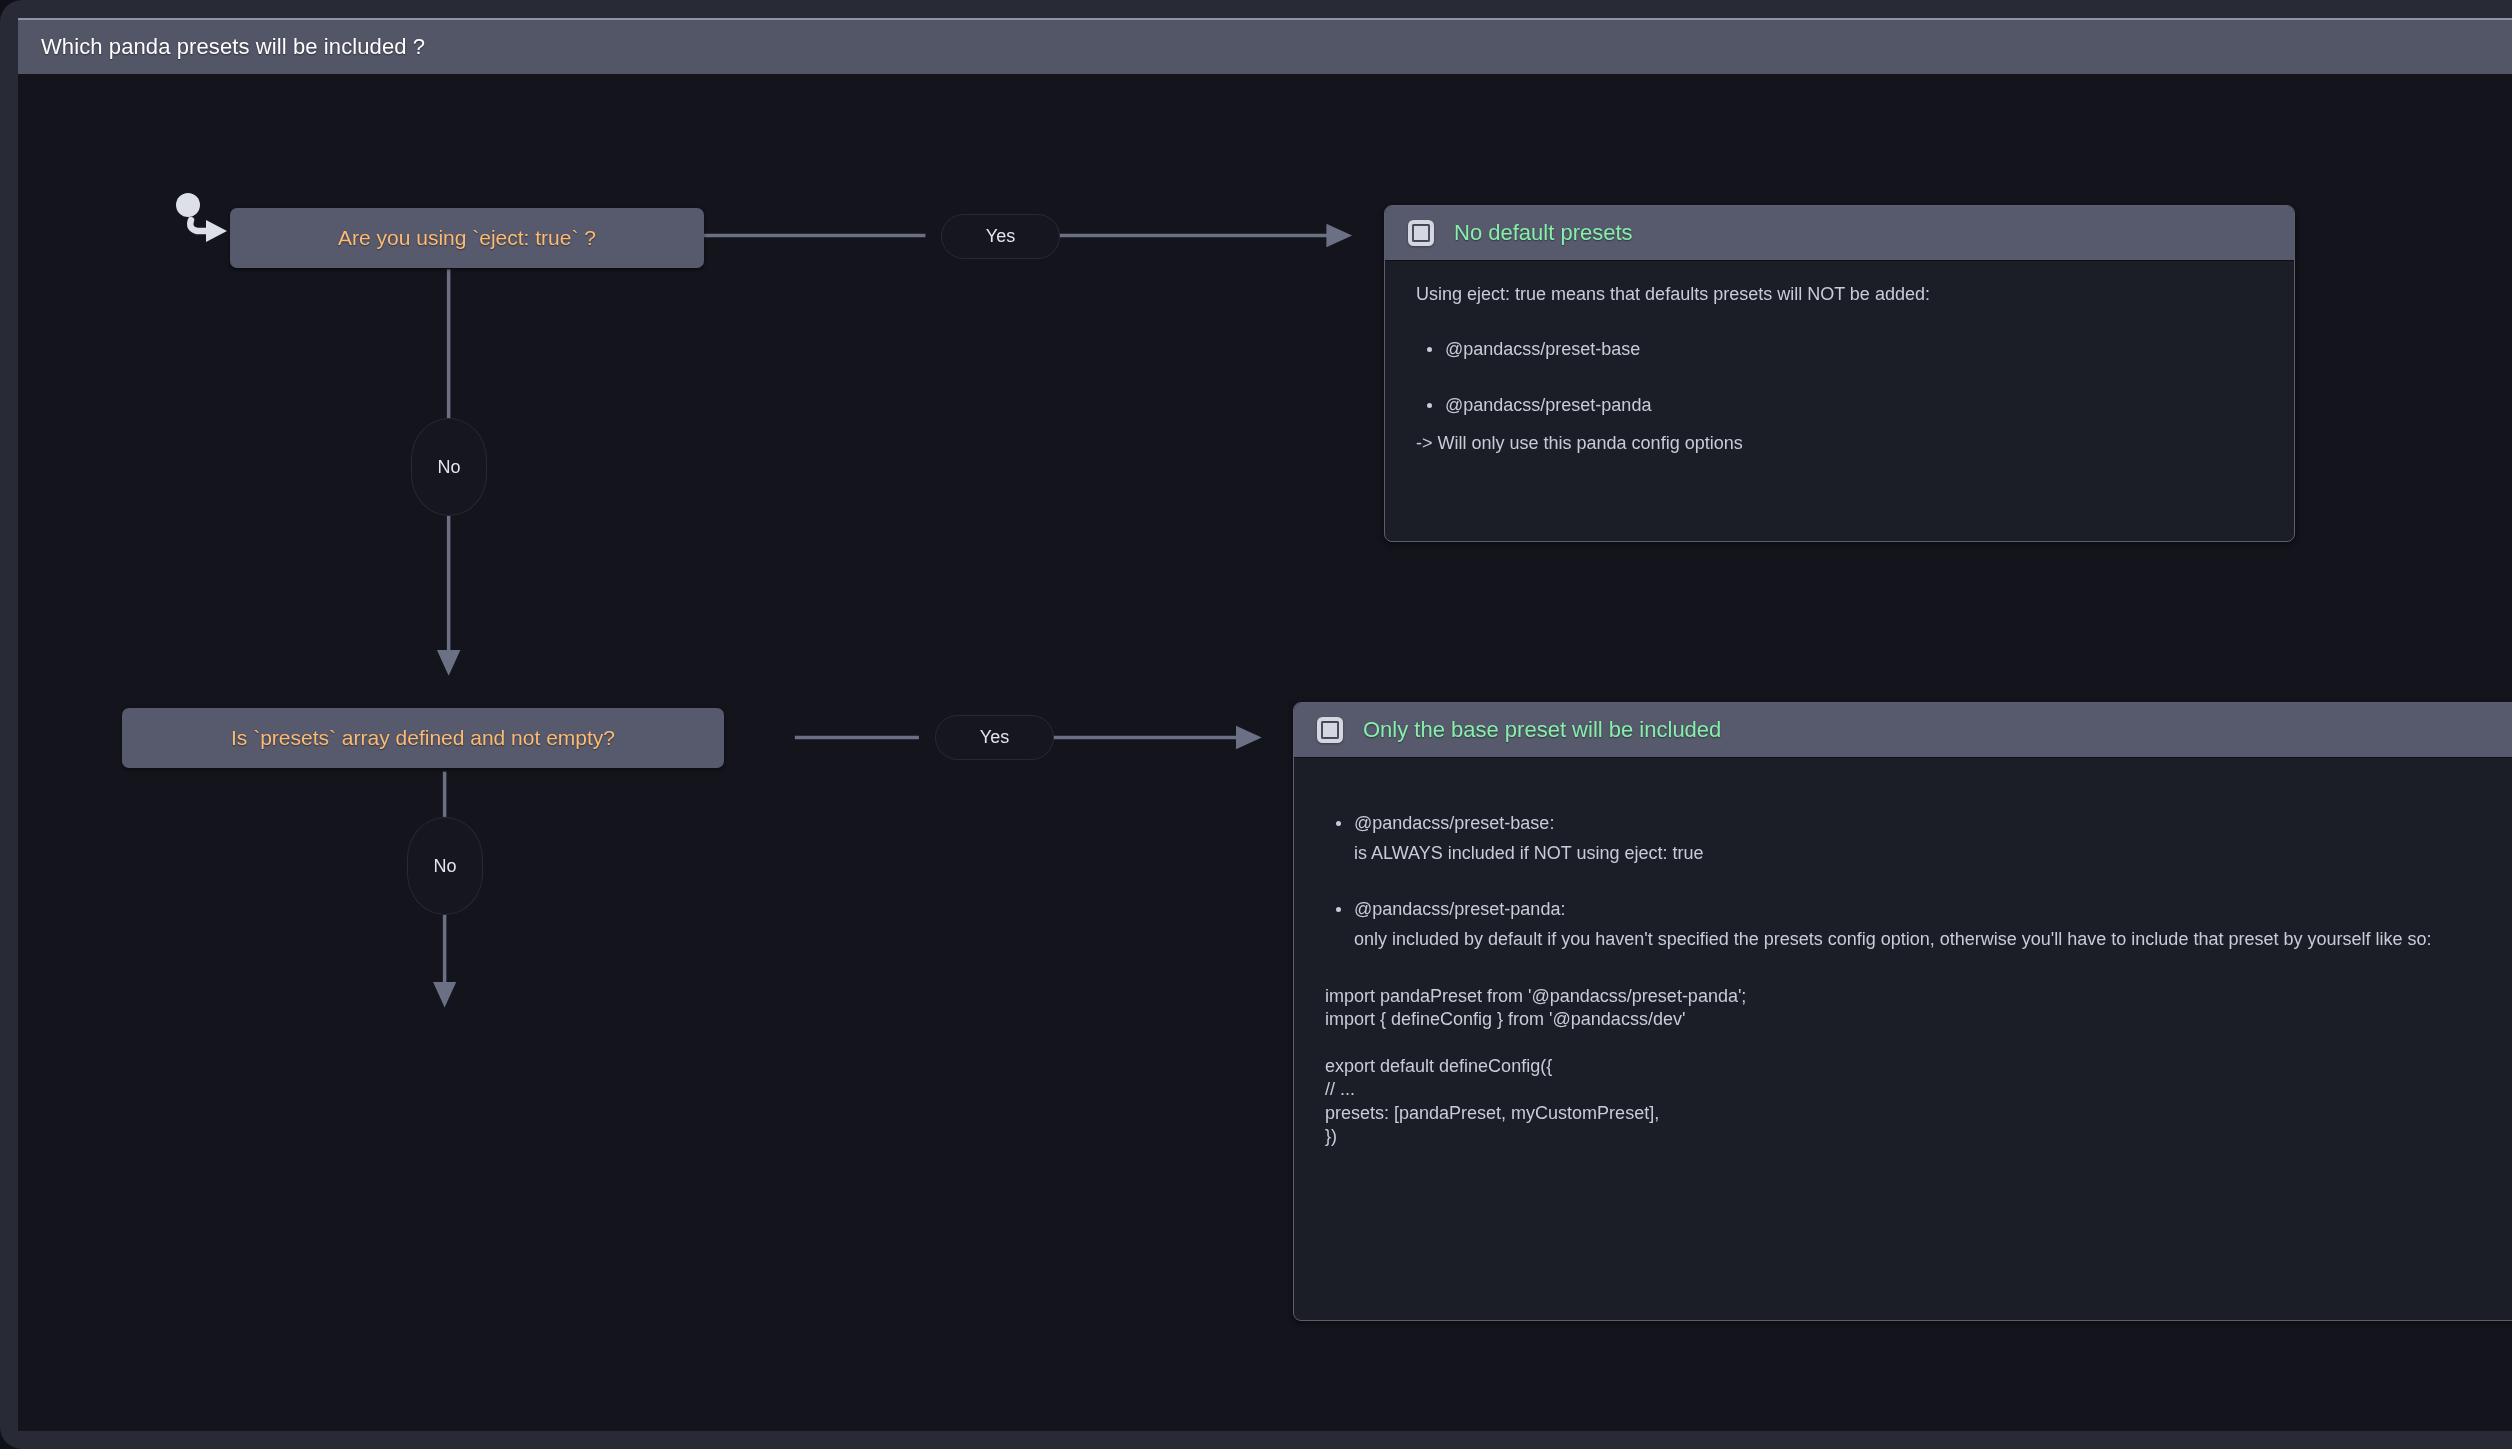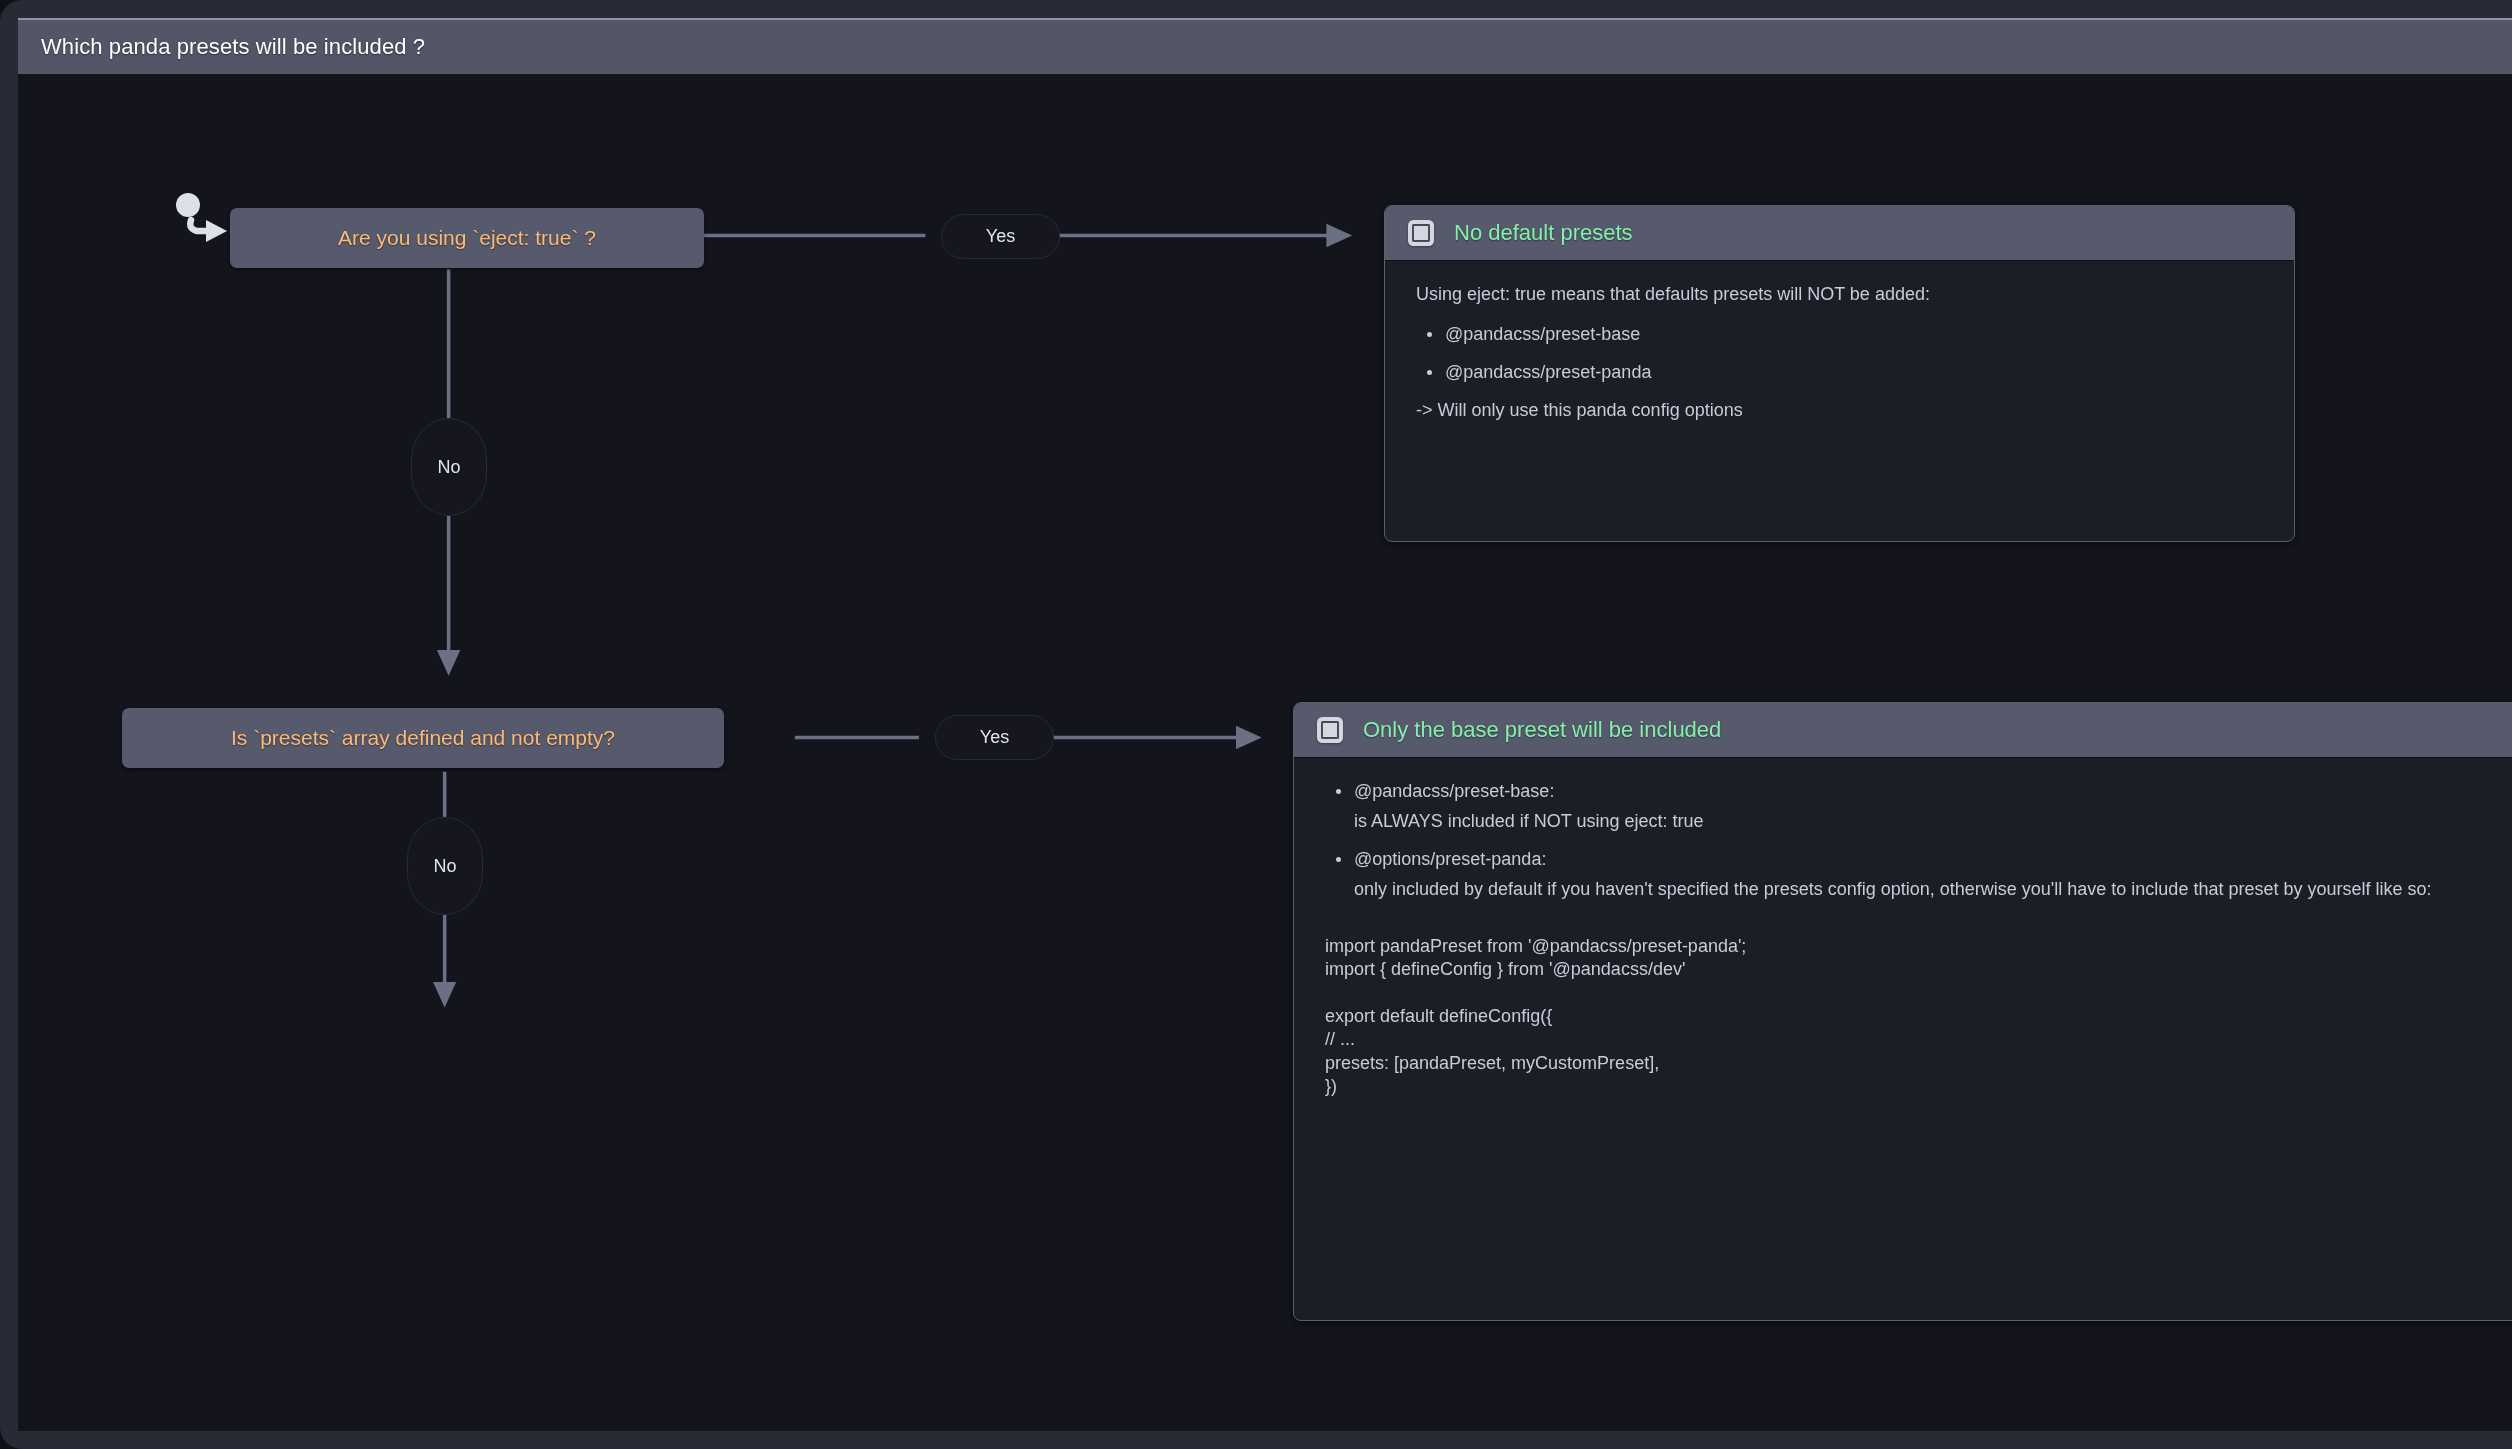--- a/index.html
+++ b/index.html
@@ -169,20 +169,21 @@
   .panel-body .para { margin: 0 0 17px 0; }
   .panel-body .para.tight { margin-bottom: 0; }
   .panel-body ul {
     margin: 0 0 15px 0;
     padding-left: 29px;
     list-style: none;
   }
   .panel-body li {
     position: relative;
     margin-bottom: 14px;
+    margin-top: 32px;
   }
   .panel-body li:last-child { margin-bottom: 0; }
   .panel-body li::before {
     content: "";
     position: absolute;
     left: -18px;
     top: 9px;
     width: 5px;
     height: 5px;
     border-radius: 50%;
@@ -286,21 +287,21 @@
             </span>
           <span class="panel-title">Only the base preset will be included</span>
         </div>
         <div class="panel-body">
           <ul>
             <li>
               <span>@pandacss/preset-base:</span>
               <span class="sub">is ALWAYS included if NOT using eject: true</span>
             </li>
             <li>
-              <span>@options/preset-panda:</span>
+              <span>@pandacss/preset-panda:</span>
               <span class="sub">only included by default if you haven't specified the presets config option, otherwise you'll have to include that preset by yourself like so:</span>
             </li>
           </ul>
           <div class="spacer-lg"></div>
           <pre class="code">import pandaPreset from '@pandacss/preset-panda';
 import { defineConfig } from '@pandacss/dev'
 
 export default defineConfig({
 // ...
 presets: [pandaPreset, myCustomPreset],

